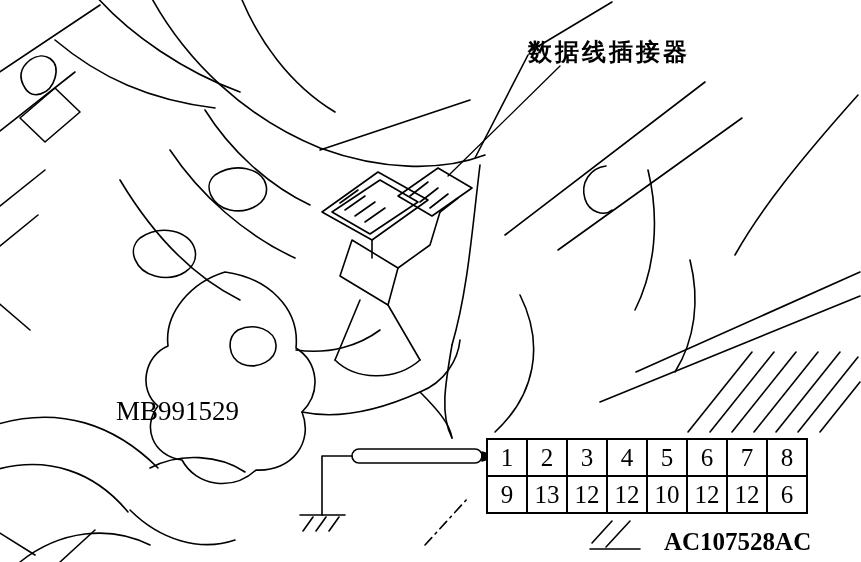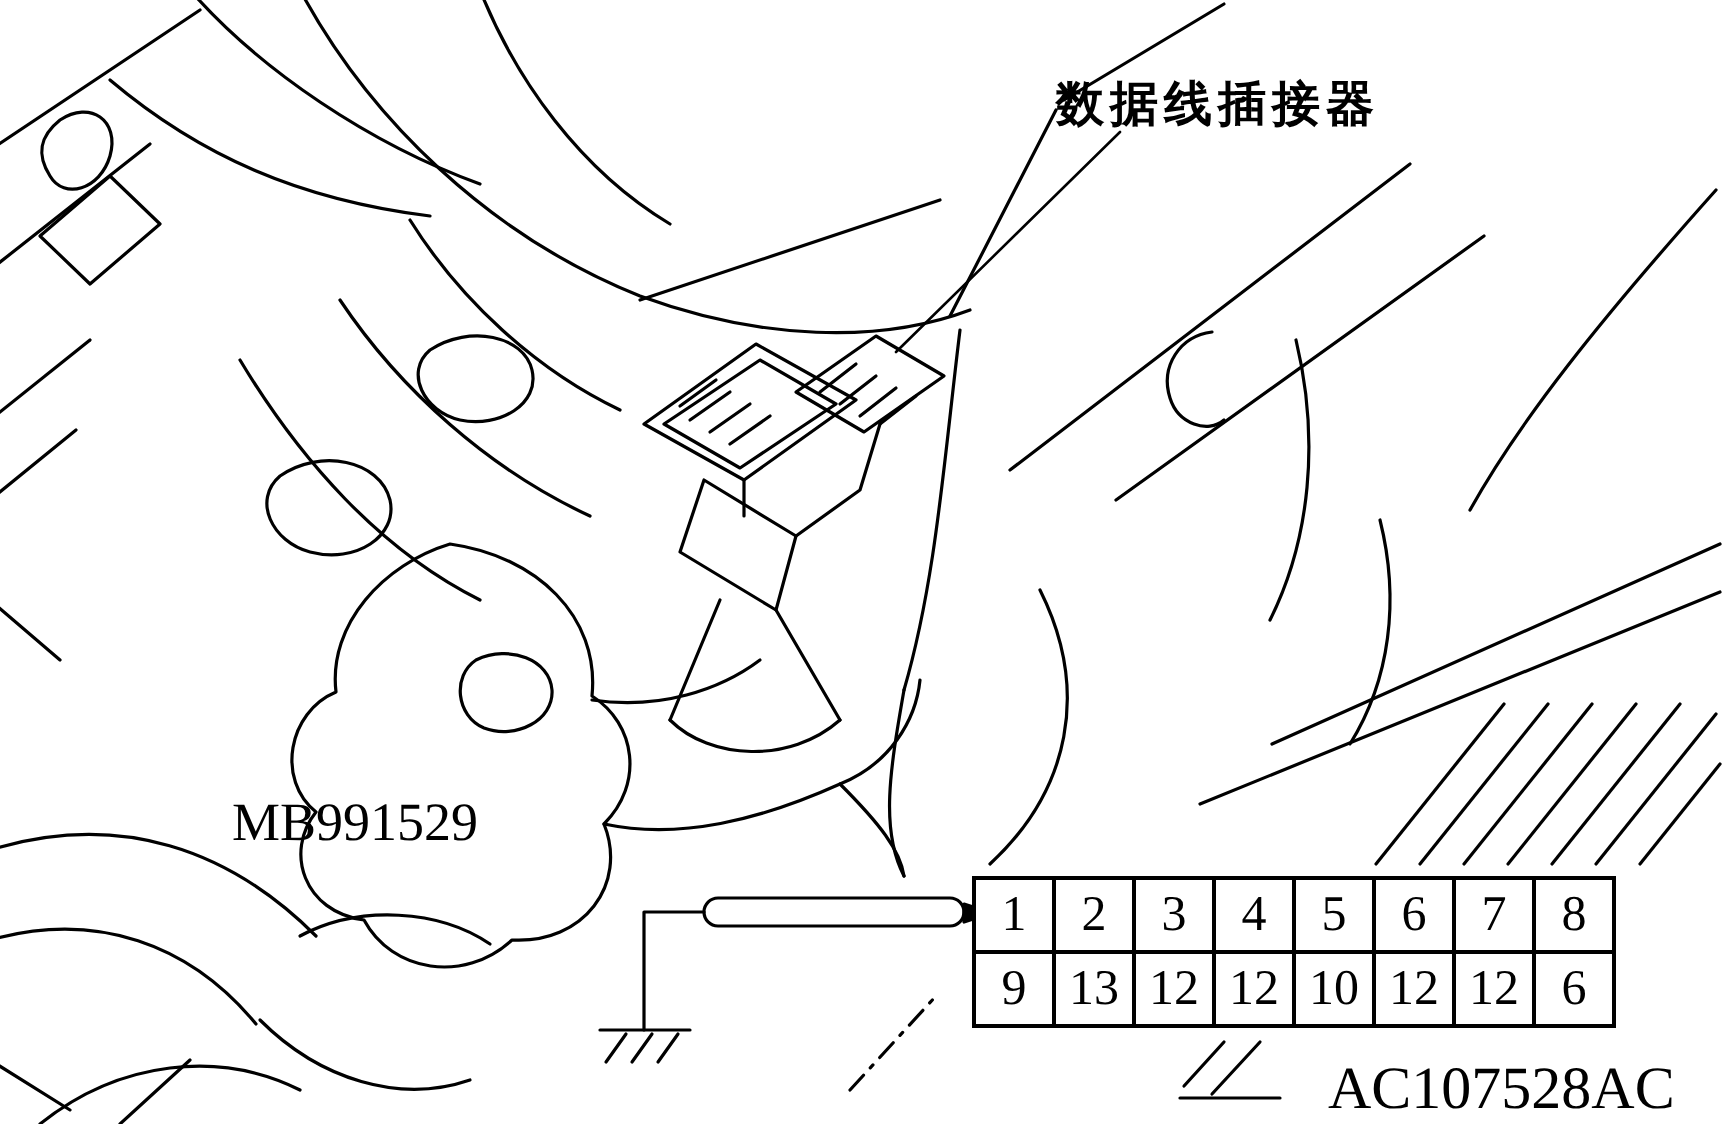--- a/index.html
+++ b/index.html
@@ -35,22 +35,23 @@
     position: absolute;
     left: 116px;
     top: 396px;
     font-size: 27px;
     white-space: nowrap;
   }
   .fig-code {
     position: absolute;
     left: 664px;
     top: 528px;
-    font-size: 30px;
+    font-size: 25px;
     white-space: nowrap;
+    font-weight: bold;
   }
   table.pin-table {
     position: absolute;
     left: 486px;
     top: 438px;
     border-collapse: collapse;
     background: #ffffff;
   }
   table.pin-table td {
     width: 38px;

